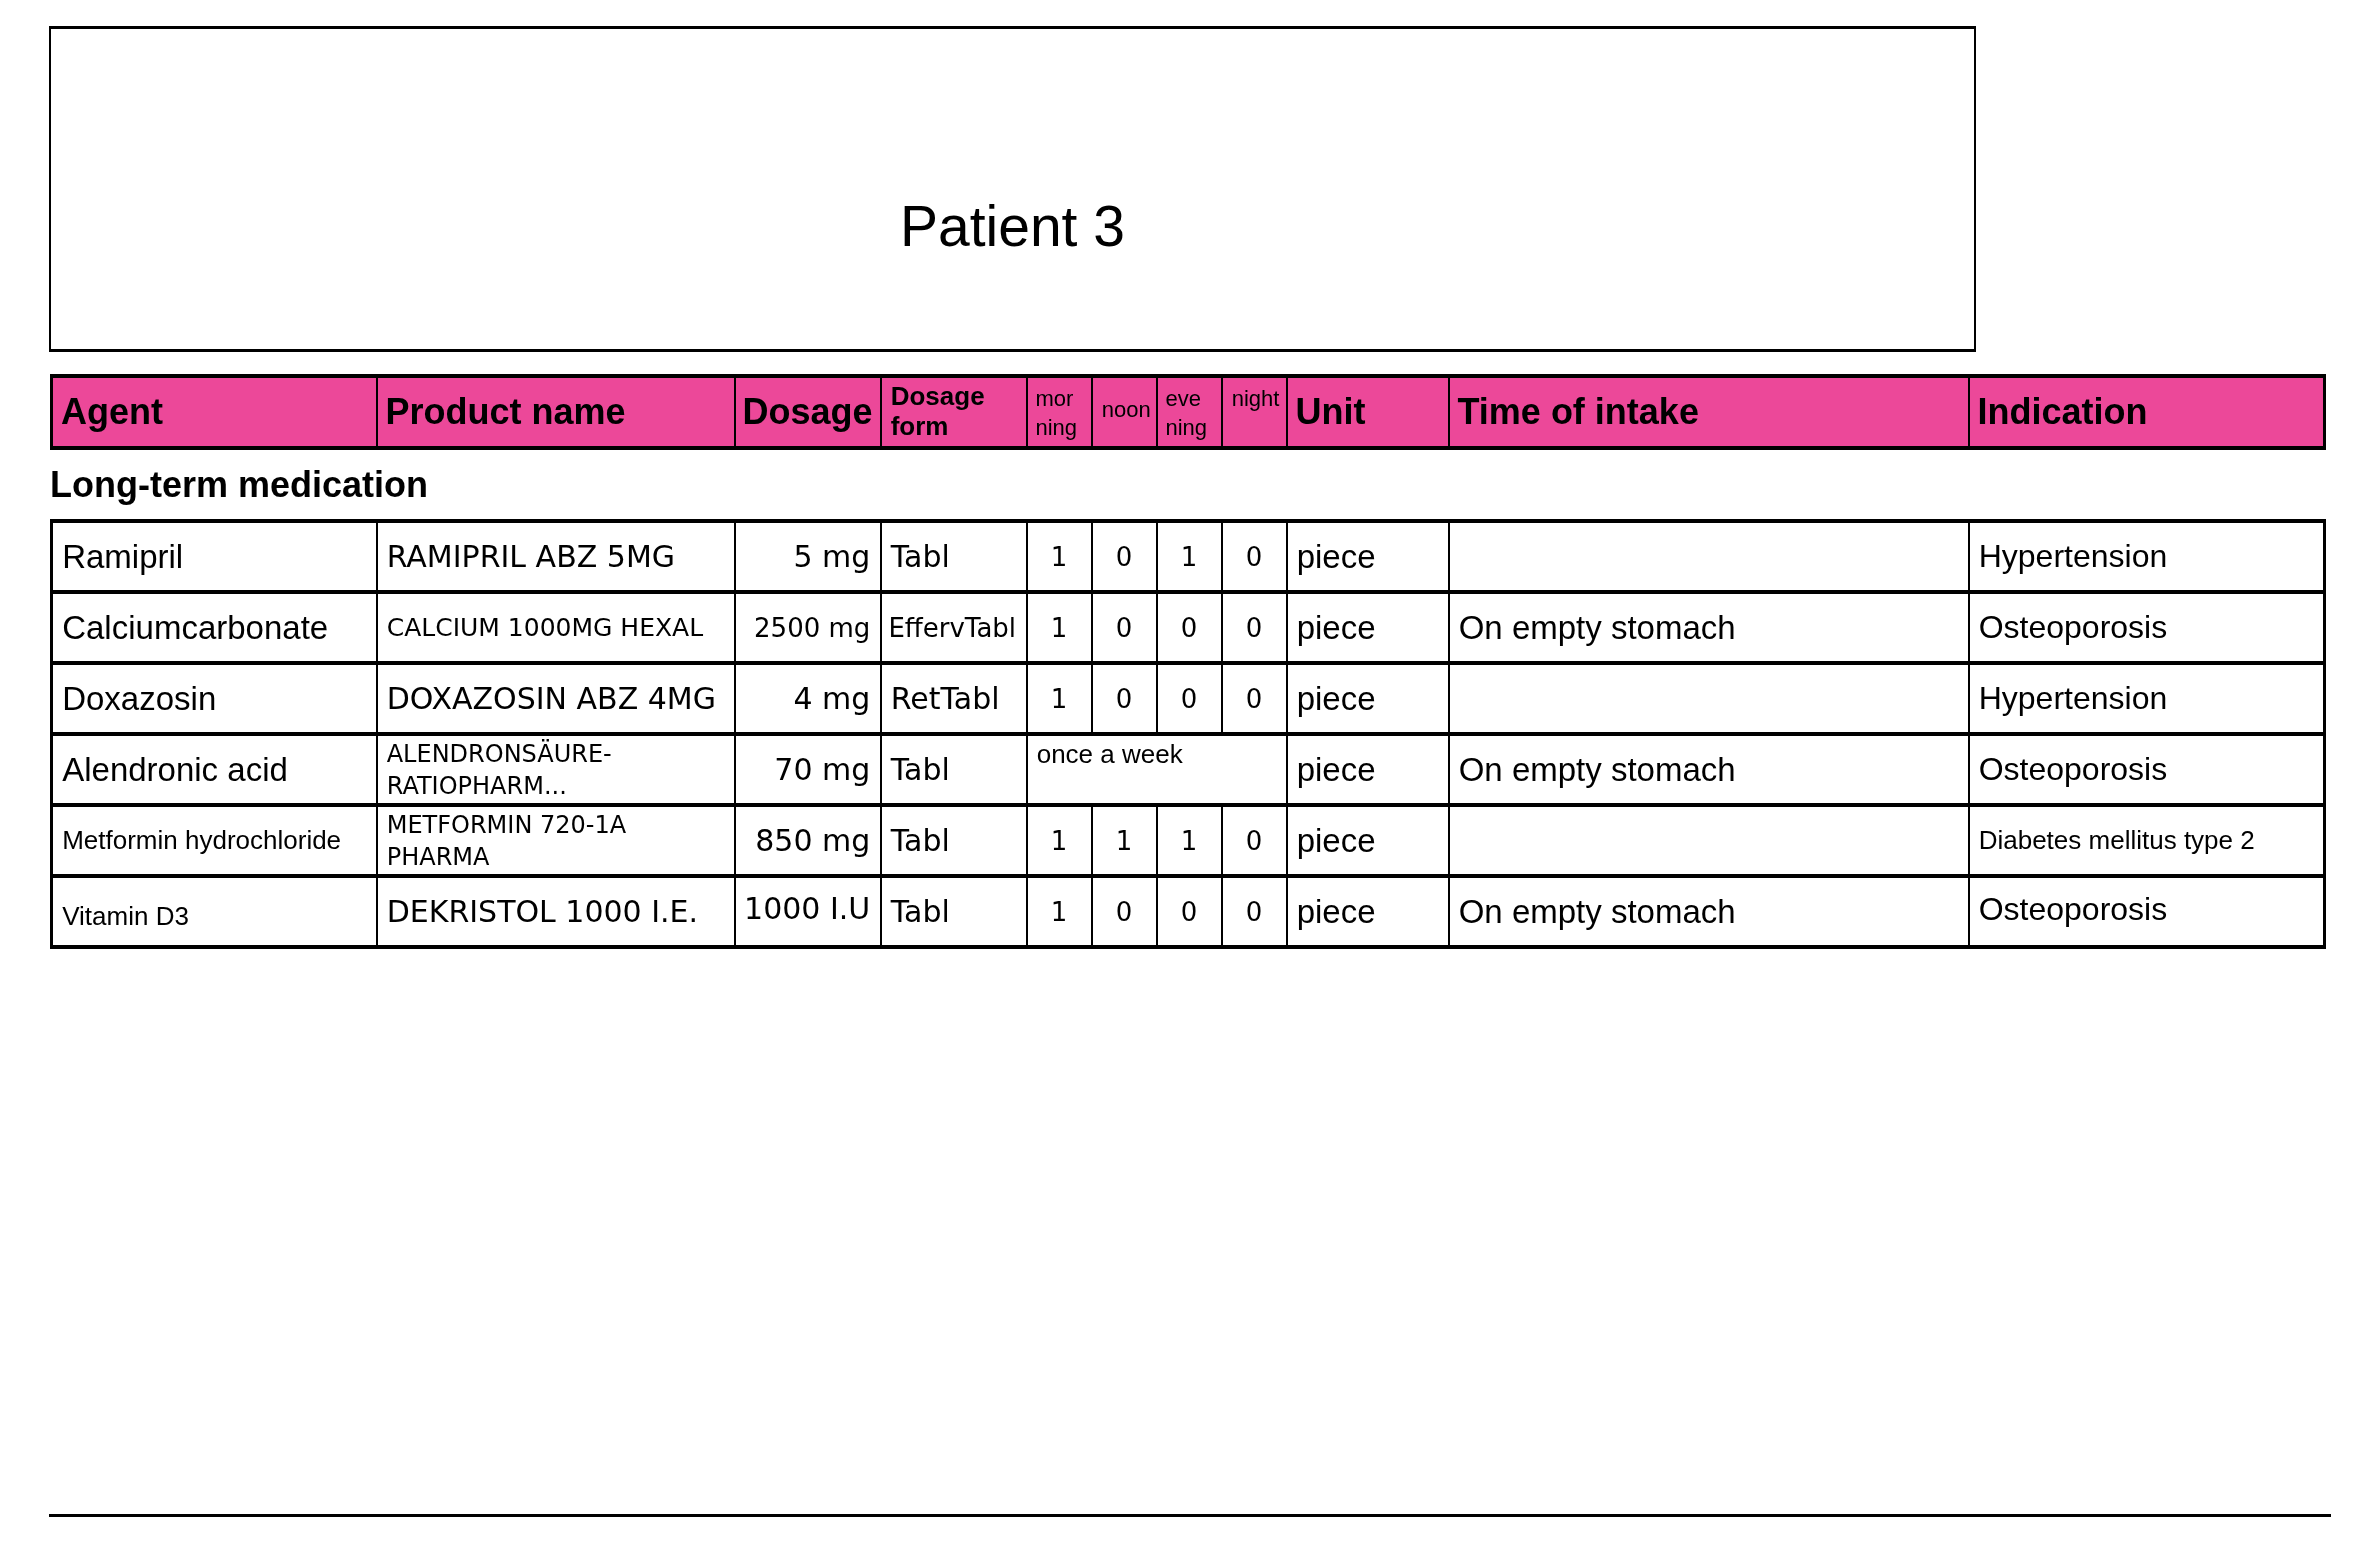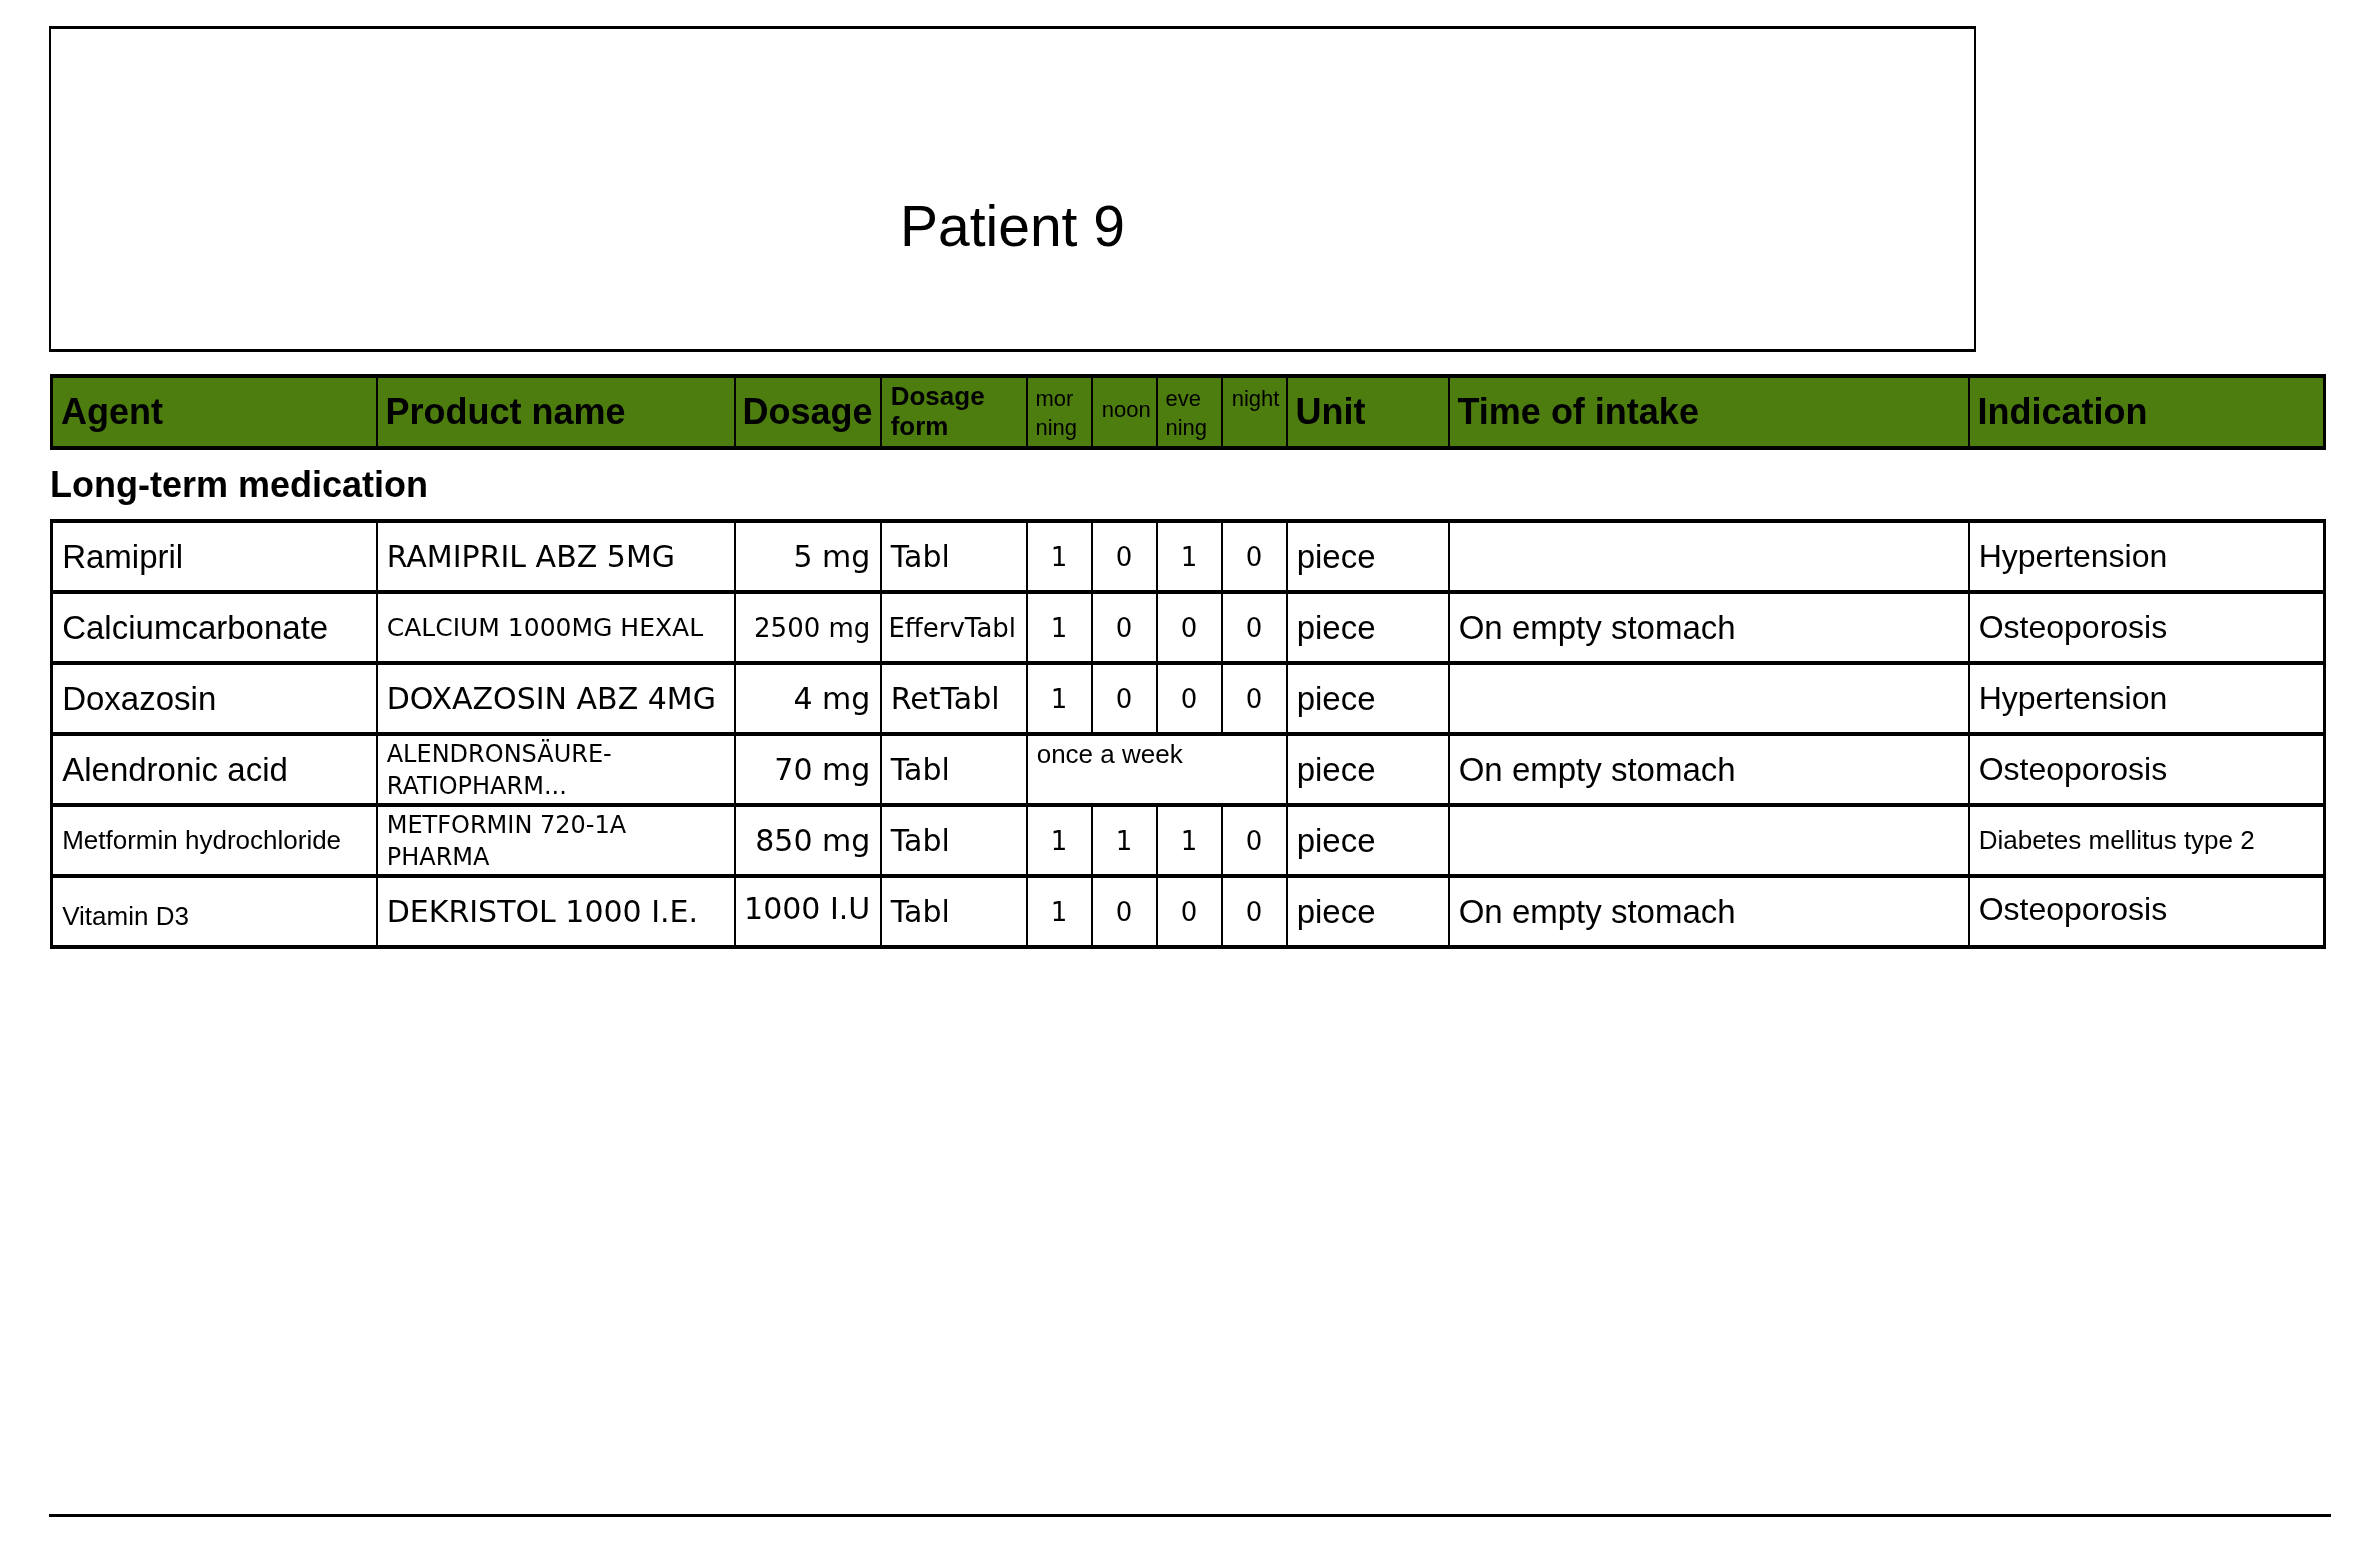--- a/index.html
+++ b/index.html
@@ -9,21 +9,21 @@
   .header-left { width: 569px; border-right: 2.3px solid #000; box-sizing: border-box; position: relative; }
   .doc-title { position: absolute; left: 85px; top: 41px; font-weight: bold; font-size: 55px; line-height: 63px; letter-spacing: 0.6px; }
   .header-right { flex: 1; position: relative; }
   .patient-name { position: absolute; left: 0; right: 0; top: 166px; text-align: center; font-size: 57px; line-height: 63px; }
 
   table { border-collapse: collapse; table-layout: fixed; position: absolute; left: 50px; }
   td, th { border: 2.3px solid #000; padding: 0; box-sizing: border-box; overflow: hidden; }
 
   .col-header-table { top: 374px; width: 2273px; }
   .col-header-table tr { height: 72px; }
-  .col-header-table th { background: #4d7c0f; text-align: left; vertical-align: middle; font-weight: bold; font-size: 36px; padding-left: 8px; border-top: 4px solid #000; border-bottom: 4px solid #000; white-space: nowrap; }
+  .col-header-table th { background: #ec4899; text-align: left; vertical-align: middle; font-weight: bold; font-size: 36px; padding-left: 8px; border-top: 4px solid #000; border-bottom: 4px solid #000; white-space: nowrap; }
   .col-header-table th.first { border-left: 3.4px solid #000; }
   .col-header-table th.last { border-right: 3.4px solid #000; }
   .col-header-table th.two-line { font-size: 26px; line-height: 30px; vertical-align: top; padding-top: 3.4px; white-space: normal; margin-top: 38px; }
   .col-header-table th.small { font-weight: normal; font-size: 22px; line-height: 29px; vertical-align: top; padding-top: 5.7px; padding-left: 8px; white-space: normal; }
   .col-header-table th.small.mid { padding-top: 17px; }
   .col-header-table th.small.night { padding-top: 5.7px; }
   .col-header-table th.dosage-h { padding-left: 6.9px; }
 
   .section-label { position: absolute; left: 50px; top: 462px; font-weight: bold; font-size: 36px; line-height: 46px; }
 
@@ -44,21 +44,21 @@
   .data-table td.freq { font-family: "Liberation Sans", sans-serif; font-size: 26px; vertical-align: top; padding-top: 3.4px; }
   .data-table td.top { vertical-align: top; padding-top: 23px; }
 
   .footer-line { position: absolute; left: 49px; top: 1514px; width: 2282px; height: 2.9px; background: #000; }
 </style>
 </head>
 <body>
 
 <div class="header-box">
   <div class="header-right">
-    <div class="patient-name">Patient 9</div>
+    <div class="patient-name">Patient 3</div>
   </div>
 </div>
 
 <table class="col-header-table">
   <colgroup>
     <col style="width:325px">
       <col style="width:358px">
       <col style="width:146px">
       <col style="width:146px">
     <col style="width:65px">

